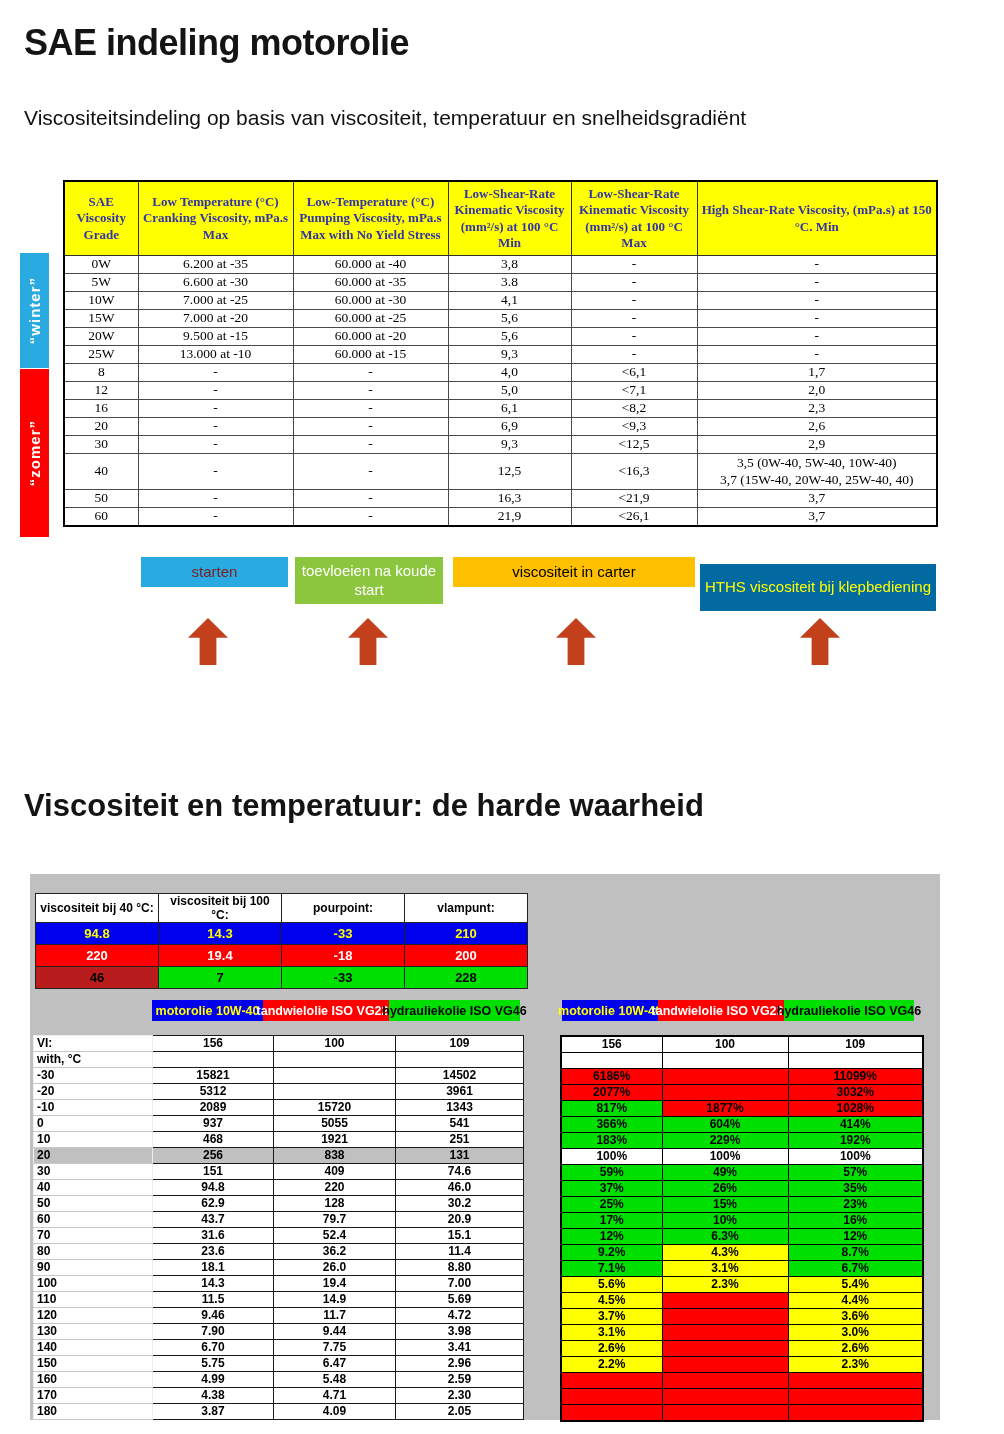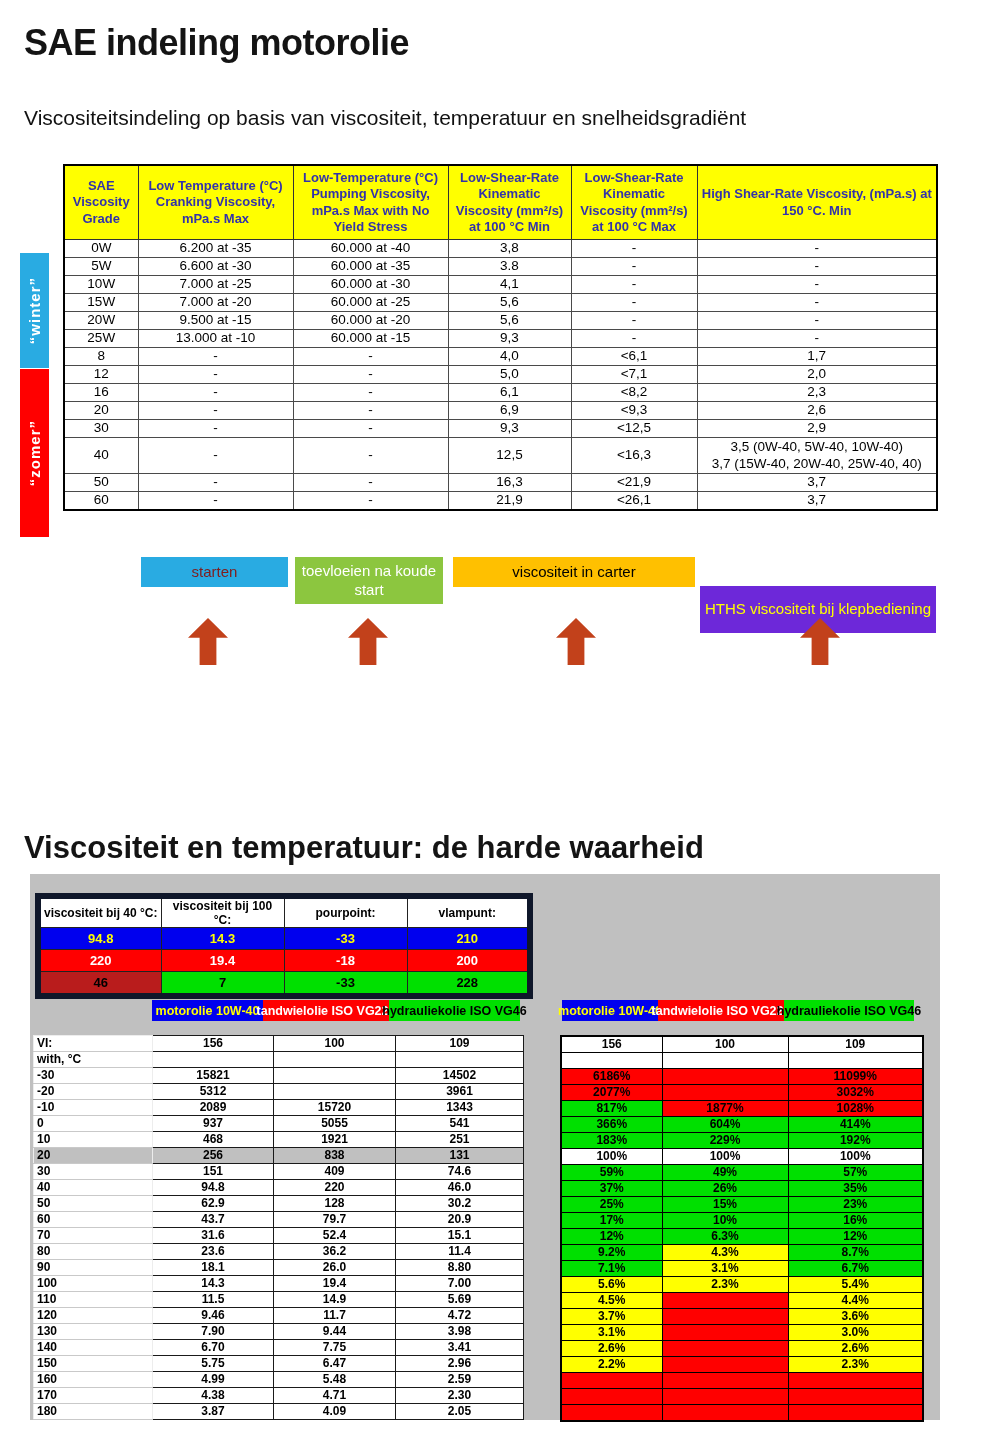--- a/index.html
+++ b/index.html
@@ -2,25 +2,25 @@
 <html><head>
 <meta charset="utf-8">
 <style>
   html,body{margin:0;padding:0;}
   body{
     width:1004px;height:1434px;position:relative;background:#ffffff;
     font-family:"Liberation Sans",sans-serif;color:#000;
   }
   .h1{position:absolute;left:24px;top:22px;font-size:36px;font-weight:bold;color:#141414;letter-spacing:-0.5px;}
   .subtitle{position:absolute;left:24px;top:106px;font-size:21px;font-weight:normal;color:#111;}
-  .h2{position:absolute;left:24px;top:788px;font-size:31px;font-weight:bold;color:#141414;margin-top:42px;}
+  .h2{position:absolute;left:24px;top:788px;font-size:31px;font-weight:bold;color:#141414;}
 
   
   table{border-collapse:collapse;}
-  .sae{position:absolute;left:63px;top:164px;table-layout:fixed;width:873px;}
+  .sae{position:absolute;left:63px;top:180px;table-layout:fixed;width:873px;font-family:Liberation Serif, serif;}
   .sae th{
     background:#ffff00;color:#3333aa;font-size:13px;font-weight:bold;
     border:1px solid #333;padding:1px 2px;line-height:1.25;height:71px;vertical-align:middle;text-align:center;
   }
   .sae td{
     background:#fff;border:1px solid #4a4a4a;font-size:13.5px;text-align:center;
     height:17px;padding:0 2px;white-space:pre-line;line-height:1.25;
   }
   .sae tr.tall td{height:35px;}
   .sae{border:2px solid #000;}
@@ -37,21 +37,21 @@
   .legend-box{
     position:absolute;display:flex;align-items:center;justify-content:center;text-align:center;
     font-size:15px;line-height:1.25;padding:0 4px;box-sizing:border-box;
   }
   .arrow{position:absolute;width:40px;height:47px;
     clip-path:polygon(50% 0,100% 42%,71% 42%,71% 100%,29% 100%,29% 42%,0 42%);}
 
   .panel{position:absolute;left:30px;top:874px;width:910px;height:546px;background:#c0c0c0;}
 
   
-  .props{position:absolute;left:5px;top:19px;table-layout:fixed;width:492px;border:6px solid #0f172a;}
+  .props{position:absolute;left:5px;top:19px;table-layout:fixed;width:492px;border:1px solid #0f172a;}
   .props th{
     background:#fff;color:#000;font-size:12px;font-weight:bold;border:1px solid #222;
     height:19px;padding:0 1px;text-align:center;
   }
   .props td{
     font-size:13px;font-weight:bold;border:1px solid #222;height:21px;text-align:center;padding:0;
   }
 
   .oil-legend{position:absolute;display:flex;}
   .oil-box{
@@ -219,21 +219,21 @@
 <div class="side-label winter" style="background-color: rgb(41, 171, 226);">
   <span>“winter”</span>
 </div>
 <div class="side-label zomer" style="background-color: rgb(255, 0, 0);">
   <span>“zomer”</span>
 </div>
 
 <div class="legend-box" style="left: 141px; top: 557px; width: 147px; height: 30px; background-color: rgb(41, 171, 226); color: #7f1d1d;">starten</div>
 <div class="legend-box" style="left: 295px; top: 557px; width: 148px; height: 47px; background-color: rgb(140, 198, 63); color: rgb(255, 255, 255);">toevloeien na koude start</div>
 <div class="legend-box" style="left: 453px; top: 557px; width: 242px; height: 30px; background-color: rgb(255, 192, 0); color: rgb(0, 0, 0);">viscositeit in carter</div>
-<div class="legend-box" style="left: 700px; top: 586px; width: 236px; height: 47px; background-color: #6d28d9; color: rgb(255, 255, 0);">HTHS viscositeit bij klepbediening</div>
+<div class="legend-box" style="left: 700px; top: 564px; width: 236px; height: 47px; background-color: #0369a1; color: rgb(255, 255, 0);">HTHS viscositeit bij klepbediening</div>
 
 <div class="arrow" style="left: 188px; top: 618px; background-color: rgb(194, 65, 27);"></div>
 <div class="arrow" style="left: 348px; top: 618px; background-color: rgb(194, 65, 27);"></div>
 <div class="arrow" style="left: 556px; top: 618px; background-color: rgb(194, 65, 27);"></div>
 <div class="arrow" style="left: 800px; top: 618px; background-color: rgb(194, 65, 27);"></div>
 
 <div class="h2">Viscositeit en temperatuur: de harde waarheid</div>
 
 <div class="panel">
 

